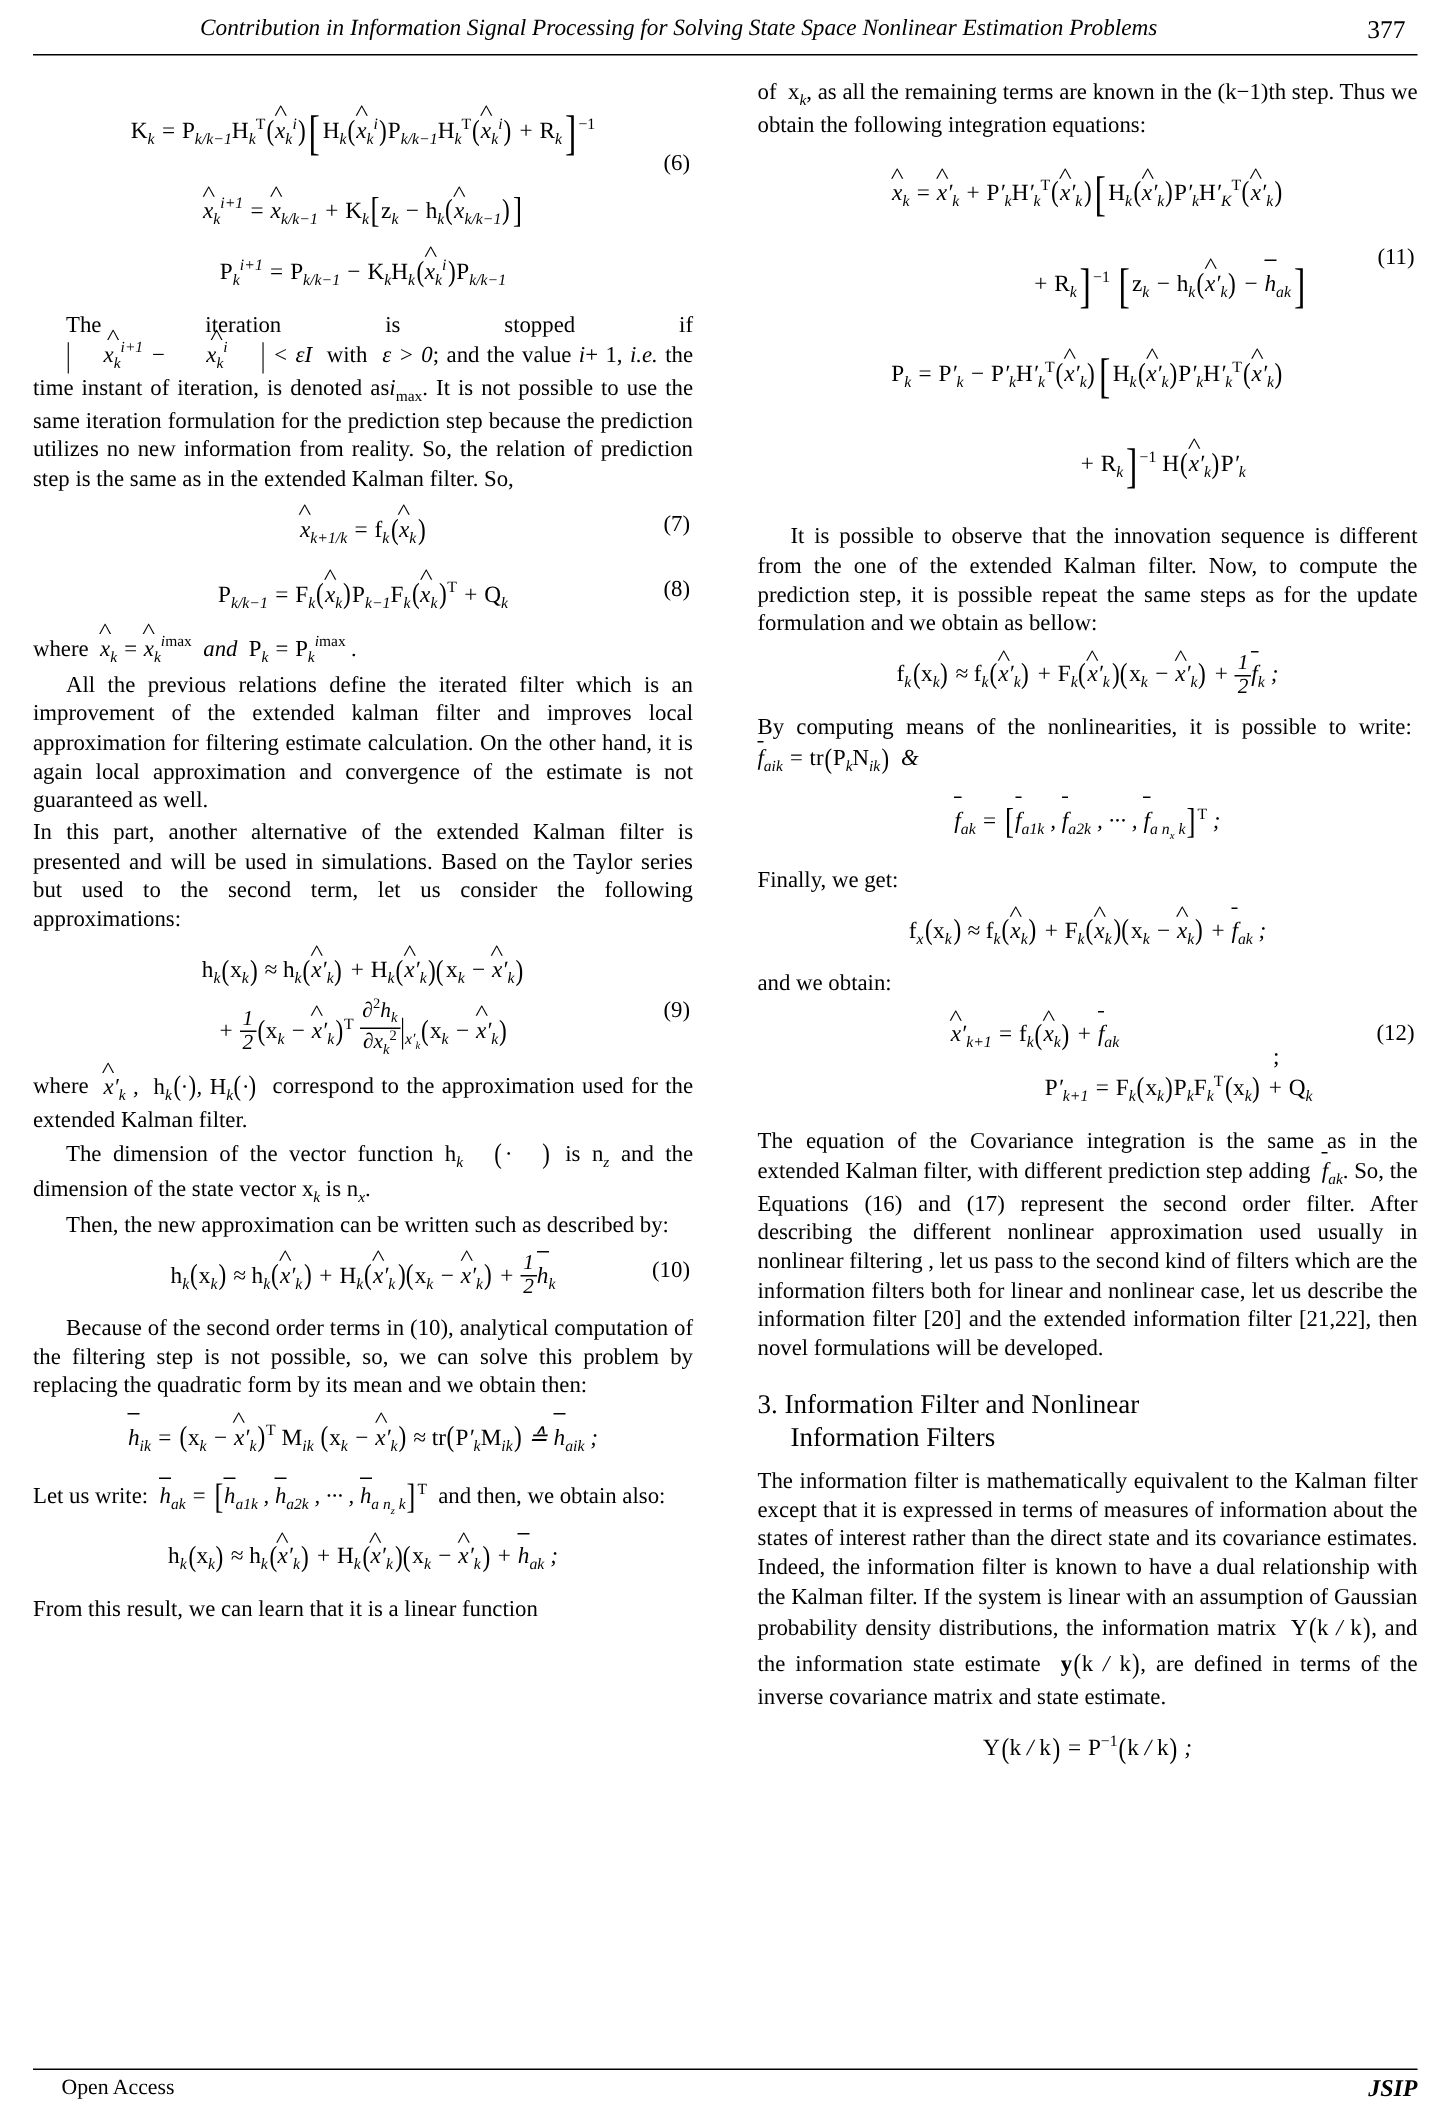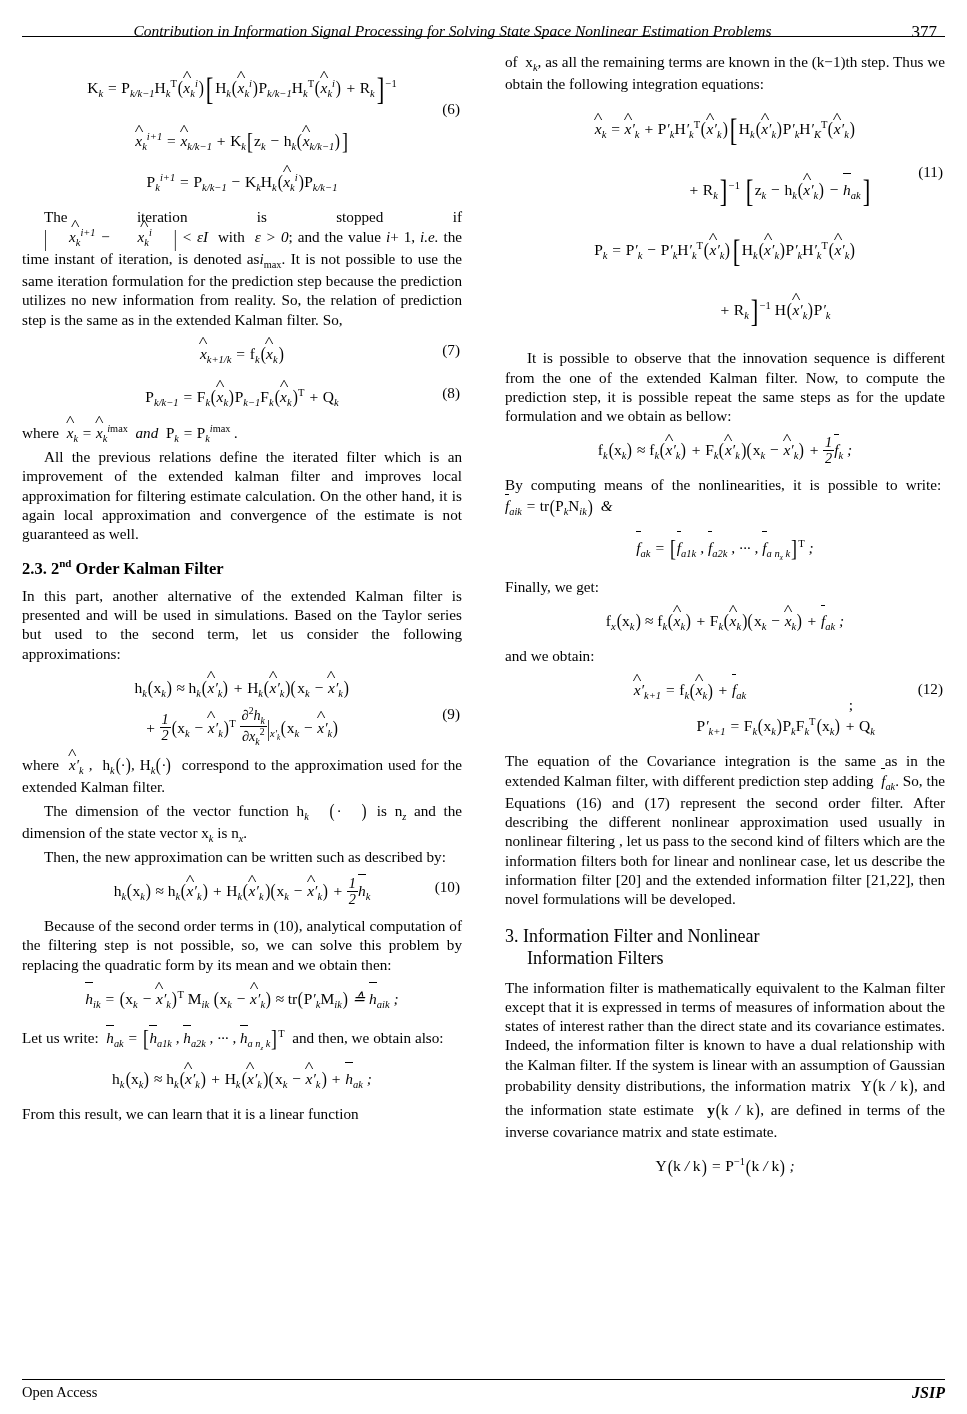--- a/index.html
+++ b/index.html
@@ -22,21 +22,20 @@
     padding: 0;
   }
   .running-head {
     position: absolute;
     top: 10px;
     left: 0;
     width: 967px;
     height: 30px;
     font-size: 15.5px;
     font-style: italic;
-    margin-top: 12px;
   }
   .running-head .rh-title {
     position: absolute;
     left: 0;
     width: 905px;
     text-align: center;
     top: 0;
   }
   .running-head .rh-page {
     position: absolute;
@@ -189,21 +188,21 @@
     bottom: 12px;
     width: 923px;
     font-size: 14.5px;
   }
   .footer .rule {
     width: 923px;
     height: 1px;
     background: #000;
     margin-bottom: 4px;
   }
-  .footer .left { float: left; }
+  .footer .left { float: left; margin-left: 19px; }
   .footer .right {
     float: right;
     font-weight: bold;
     font-style: italic;
     font-size: 16px;
   }
   .clear { clear: both; }
 </style>
 </head>
 <body>
@@ -251,24 +250,20 @@
         <span class="inl"><span class="up">P</span><sub>k/k−1</sub> = <span class="up">F</span><sub>k</sub><span class="paren">(</span><span class="hat">x</span><sub>k</sub><span class="paren">)</span><span class="up">P</span><sub>k−1</sub><span class="up">F</span><sub>k</sub><span class="paren">(</span><span class="hat">x</span><sub>k</sub><span class="paren">)</span><sup class="up">T</sup> + <span class="up">Q</span><sub>k</sub></span>
       </div>
 
       <p>
         <span>where</span>&nbsp;
         <span class="inl"><span class="hat">x</span><sub>k</sub> = <span class="hat">x</span><sub>k</sub><sup>i<span style="font-style:normal">max</span></sup> &nbsp;<span style="font-style:italic">and</span>&nbsp; <span class="up">P</span><sub>k</sub> = <span class="up">P</span><sub>k</sub><sup>i<span style="font-style:normal">max</span></sup> .</span>
       </p>
 
       <p class="indent">All the previous relations define the iterated filter which is an improvement of the extended kalman filter and improves local approximation for filtering estimate calculation. On the other hand, it is again local approximation and convergence of the estimate is not guaranteed as well.</p>
 
-      <h2 class="sec">
-        <span>2.3.</span>
-        <span>2</span><span class="sup">nd</span><span> Order Kalman Filter</span>
-      </h2>
 
       <p>In this part, another alternative of the extended Kalman filter is presented and will be used in simulations. Based on the Taylor series but used to the second term, let us consider the following approximations:</p>
 
       <div class="eq">
         <span class="num" style="top:30px;">(9)</span>
         <div class="mathline">
           <span class="inl"><span class="up">h</span><sub>k</sub><span class="paren">(</span><span class="up">x</span><sub>k</sub><span class="paren">)</span> ≈ <span class="up">h</span><sub>k</sub><span class="paren">(</span><span class="hat">x</span>′<sub>k</sub><span class="paren">)</span> + <span class="up">H</span><sub>k</sub><span class="paren">(</span><span class="hat">x</span>′<sub>k</sub><span class="paren">)(</span><span class="up">x</span><sub>k</sub> − <span class="hat">x</span>′<sub>k</sub><span class="paren">)</span></span>
         </div>
         <div class="mathline">
           <span class="inl">+ <span class="frac"><span class="n">1</span><span class="d">2</span></span><span class="paren">(</span><span class="up">x</span><sub>k</sub> − <span class="hat">x</span>′<sub>k</sub><span class="paren">)</span><sup class="up">T</sup> <span class="frac"><span class="n">∂<sup class="up">2</sup>h<sub>k</sub></span><span class="d">∂x<sub>k</sub><sup class="up">2</sup></span></span><span class="vbar">|</span><sub>x′<sub>k</sub></sub><span class="paren">(</span><span class="up">x</span><sub>k</sub> − <span class="hat">x</span>′<sub>k</sub><span class="paren">)</span></span>

